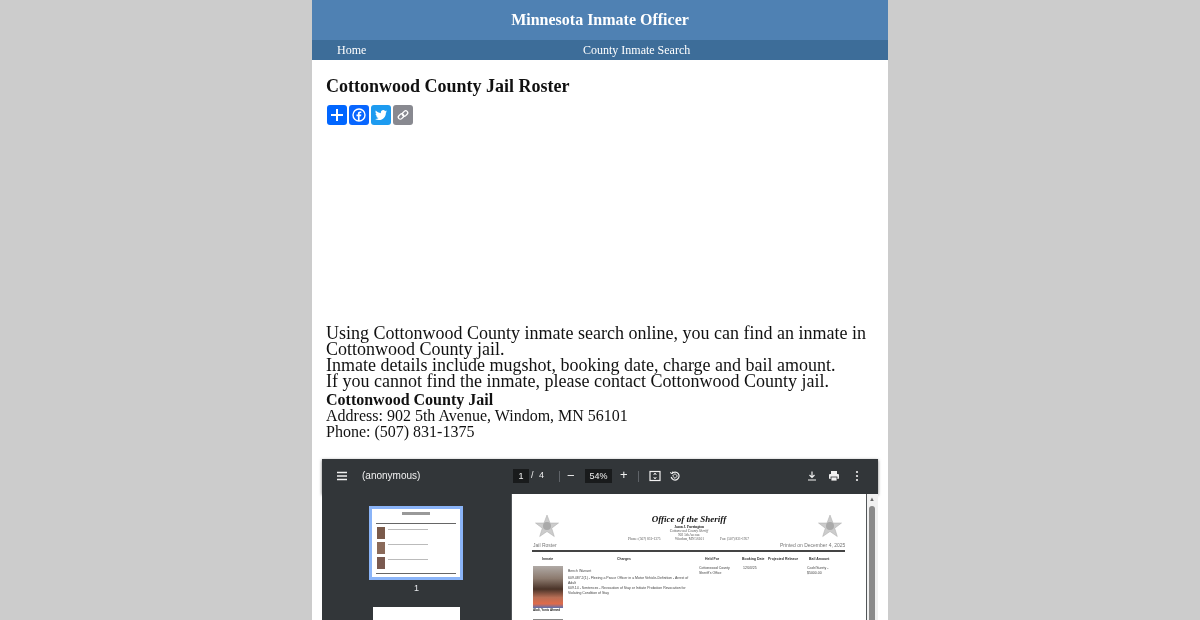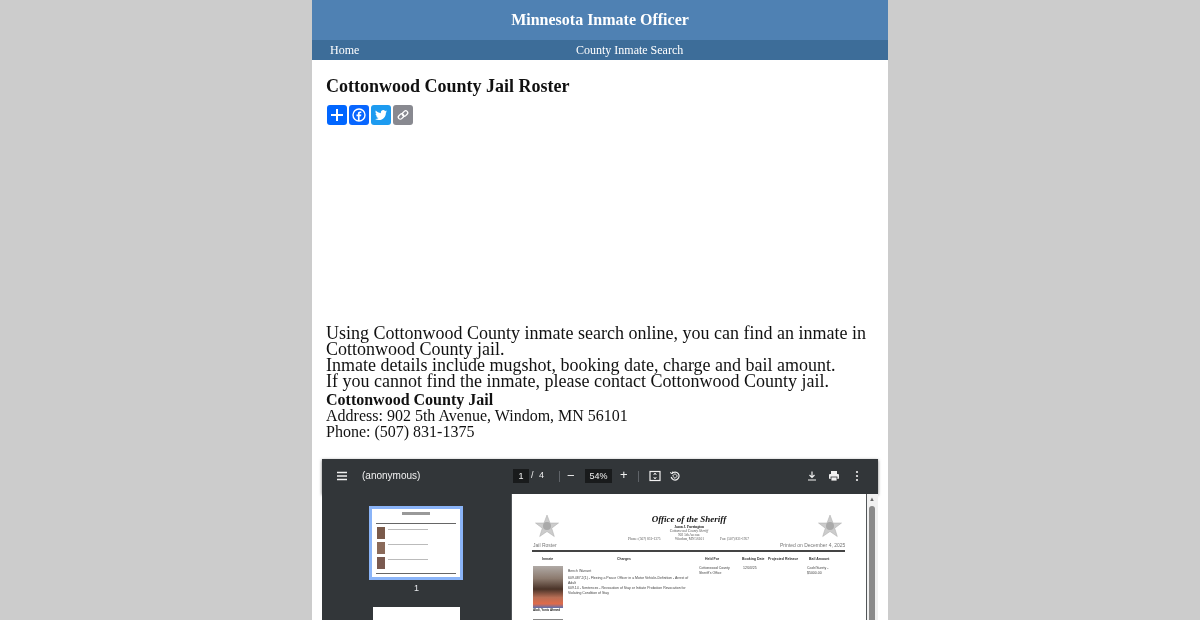--- a/index.html
+++ b/index.html
@@ -3,21 +3,21 @@
 <meta charset="utf-8">
 <style>
   * { box-sizing: border-box; margin: 0; padding: 0; }
   html, body { width: 1200px; height: 620px; overflow: hidden; }
   body { background: #cccccc; font-family: "Liberation Serif", serif; color: #111; }
   .page { position: absolute; left: 312px; top: 0; width: 576px; height: 620px; background: #ffffff; overflow: hidden; }
   .header { height: 40px; background: #4f81b3; display: flex; align-items: center; justify-content: center; }
   .header h1 { color: #ffffff; font-size: 16px; font-weight: bold; font-family: "Liberation Serif", serif; }
   .nav { height: 20px; background: #3d6d99; display: flex; align-items: center; }
   .nav a { color: #ffffff; font-size: 12px; text-decoration: none; display: inline-block; }
-  .nav a.n0 { margin-left: 18px; text-align: center; }
+  .nav a.n0 { margin-left: 25px; text-align: center; }
   .nav a.n1 { margin-left: 50px; margin-top: 32px; }
   .nav a.n2 { margin-left: 50px; }
   .content { padding: 0 14px; }
   .title { font-size: 18px; font-weight: bold; margin-top: 15px; height: 22px; line-height: 22px; }
   .share { display: flex; gap: 2px; margin-top: 8px; margin-left: 1px; }
   .share-btn { width: 20px; height: 20px; border-radius: 3px; display: flex; align-items: center; justify-content: center; }
   .share-btn svg { width: 14px; height: 14px; }
   .ad-space { height: 200px; }
   .intro p { font-size: 18px; line-height: 16px; }
   .jail-info { margin-top: 3px; }

